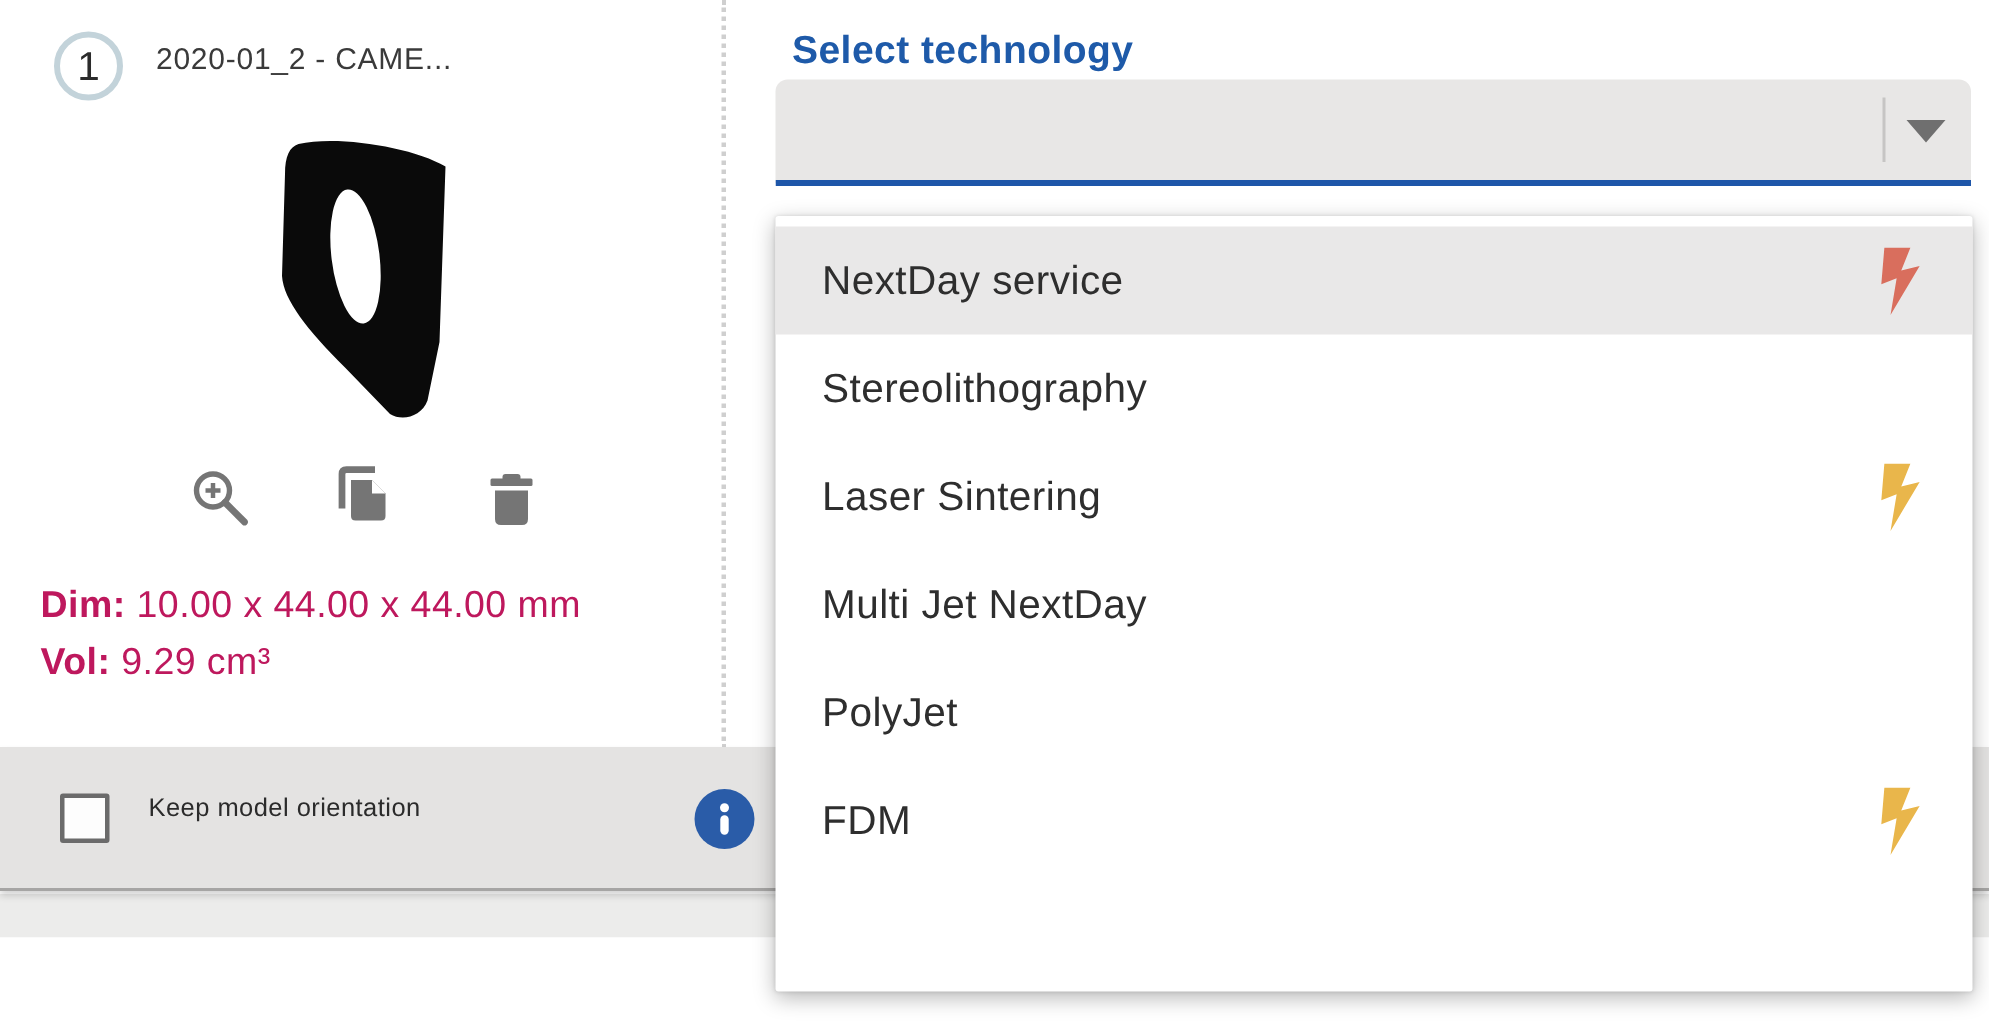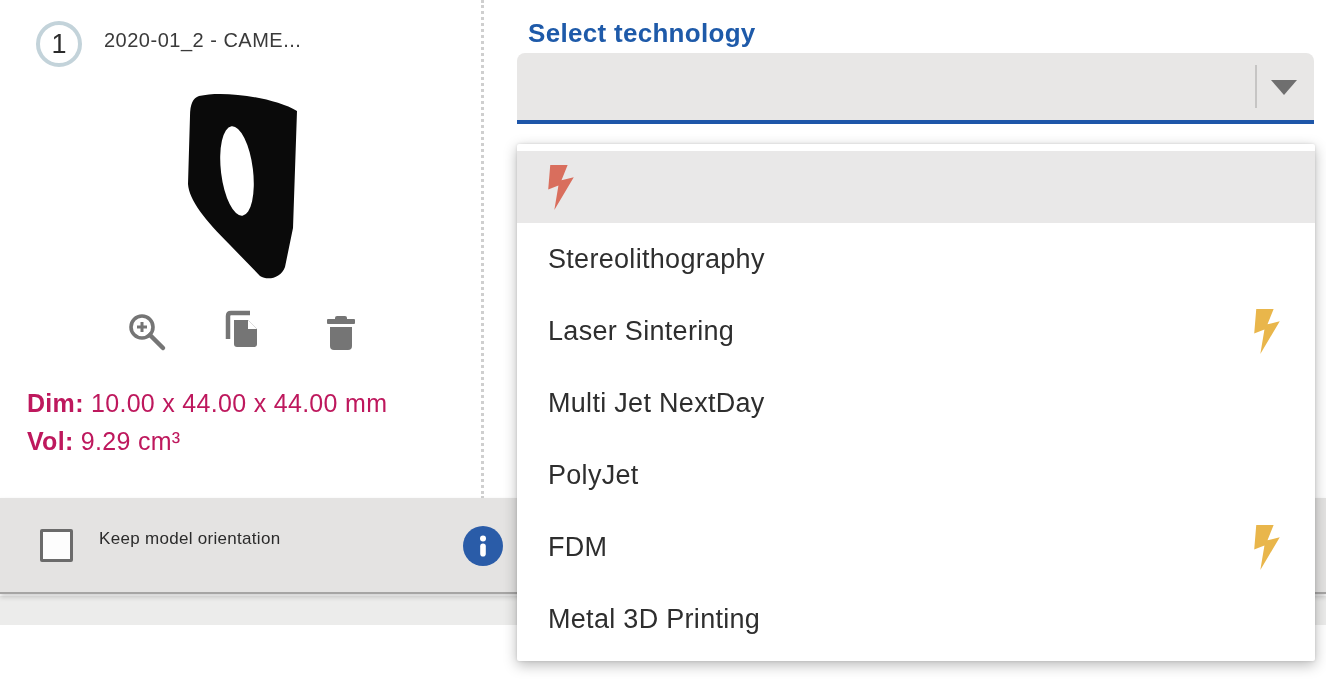--- a/index.html
+++ b/index.html
@@ -176,20 +176,21 @@
 <div class="select-label">Select technology</div>
 
 <div class="select-box" role="combobox" aria-expanded="true">
   <span class="select-value"></span>
   <span class="select-divider"></span>
   <span class="caret"></span>
 </div>
 
 <div class="dropdown" role="listbox">
     <div class="option highlighted" role="option">
+    <span class="option-label">NextDay service</span>
     <svg class="bolt" viewBox="0 0 26 44">
       <path d="M2 0 L19 0 L13 15 L25 12 L6 44 L10 20 L0 24 Z" fill="#d96e5d"></path>
     </svg>
   </div>
     <div class="option" role="option">
     <span class="option-label">Stereolithography</span>
     <svg class="bolt hidden" viewBox="0 0 26 44">
       <path d="M2 0 L19 0 L13 15 L25 12 L6 44 L10 20 L0 24 Z"></path>
     </svg>
   </div>
@@ -210,19 +211,13 @@
     <svg class="bolt hidden" viewBox="0 0 26 44">
       <path d="M2 0 L19 0 L13 15 L25 12 L6 44 L10 20 L0 24 Z"></path>
     </svg>
   </div>
     <div class="option" role="option">
     <span class="option-label">FDM</span>
     <svg class="bolt" viewBox="0 0 26 44">
       <path d="M2 0 L19 0 L13 15 L25 12 L6 44 L10 20 L0 24 Z" fill="#e9b64b"></path>
     </svg>
   </div>
-    <div class="option" role="option">
-    <span class="option-label">Metal 3D Printing</span>
-    <svg class="bolt hidden" viewBox="0 0 26 44">
-      <path d="M2 0 L19 0 L13 15 L25 12 L6 44 L10 20 L0 24 Z"></path>
-    </svg>
-  </div>
   </div>
 
 </body></html>

